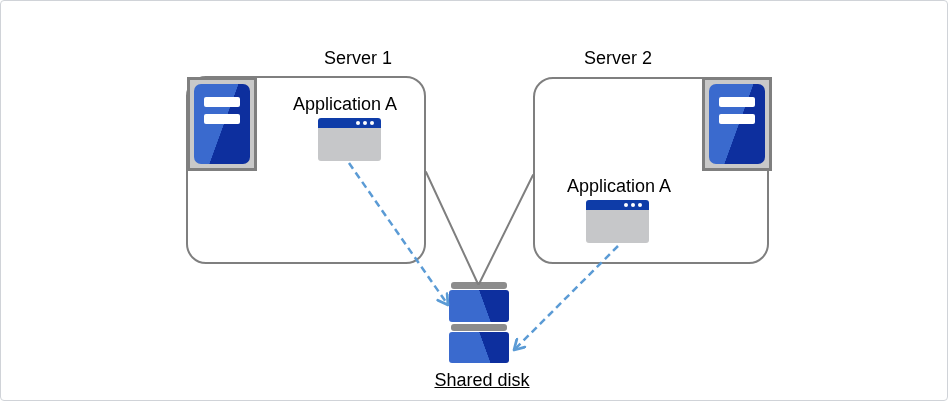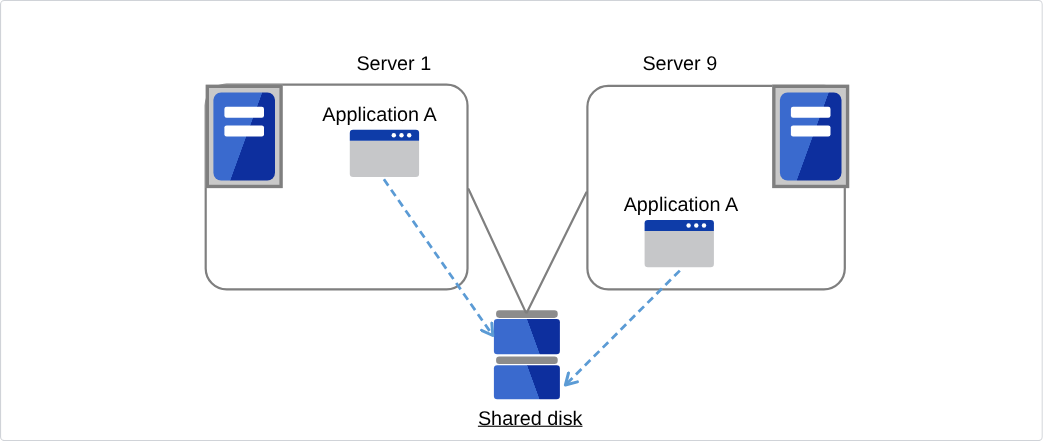--- a/index.html
+++ b/index.html
@@ -174,21 +174,21 @@
       <div class="window-dots">
         <span class="window-dot"></span>
         <span class="window-dot"></span>
         <span class="window-dot"></span>
       </div>
     </div>
     <div class="window-body"></div>
   </div>
 
   <div class="server-box box2"></div>
-  <div class="label lbl-s2">Server 9</div>
+  <div class="label lbl-s2">Server 2</div>
   <div class="server-frame frame2">
     <div class="server-panel">
       <div class="server-slot first"></div>
       <div class="server-slot second"></div>
     </div>
   </div>
   <div class="label lbl-a2">Application A</div>
   <div class="window-icon win2">
     <div class="window-titlebar">
       <div class="window-dots">

